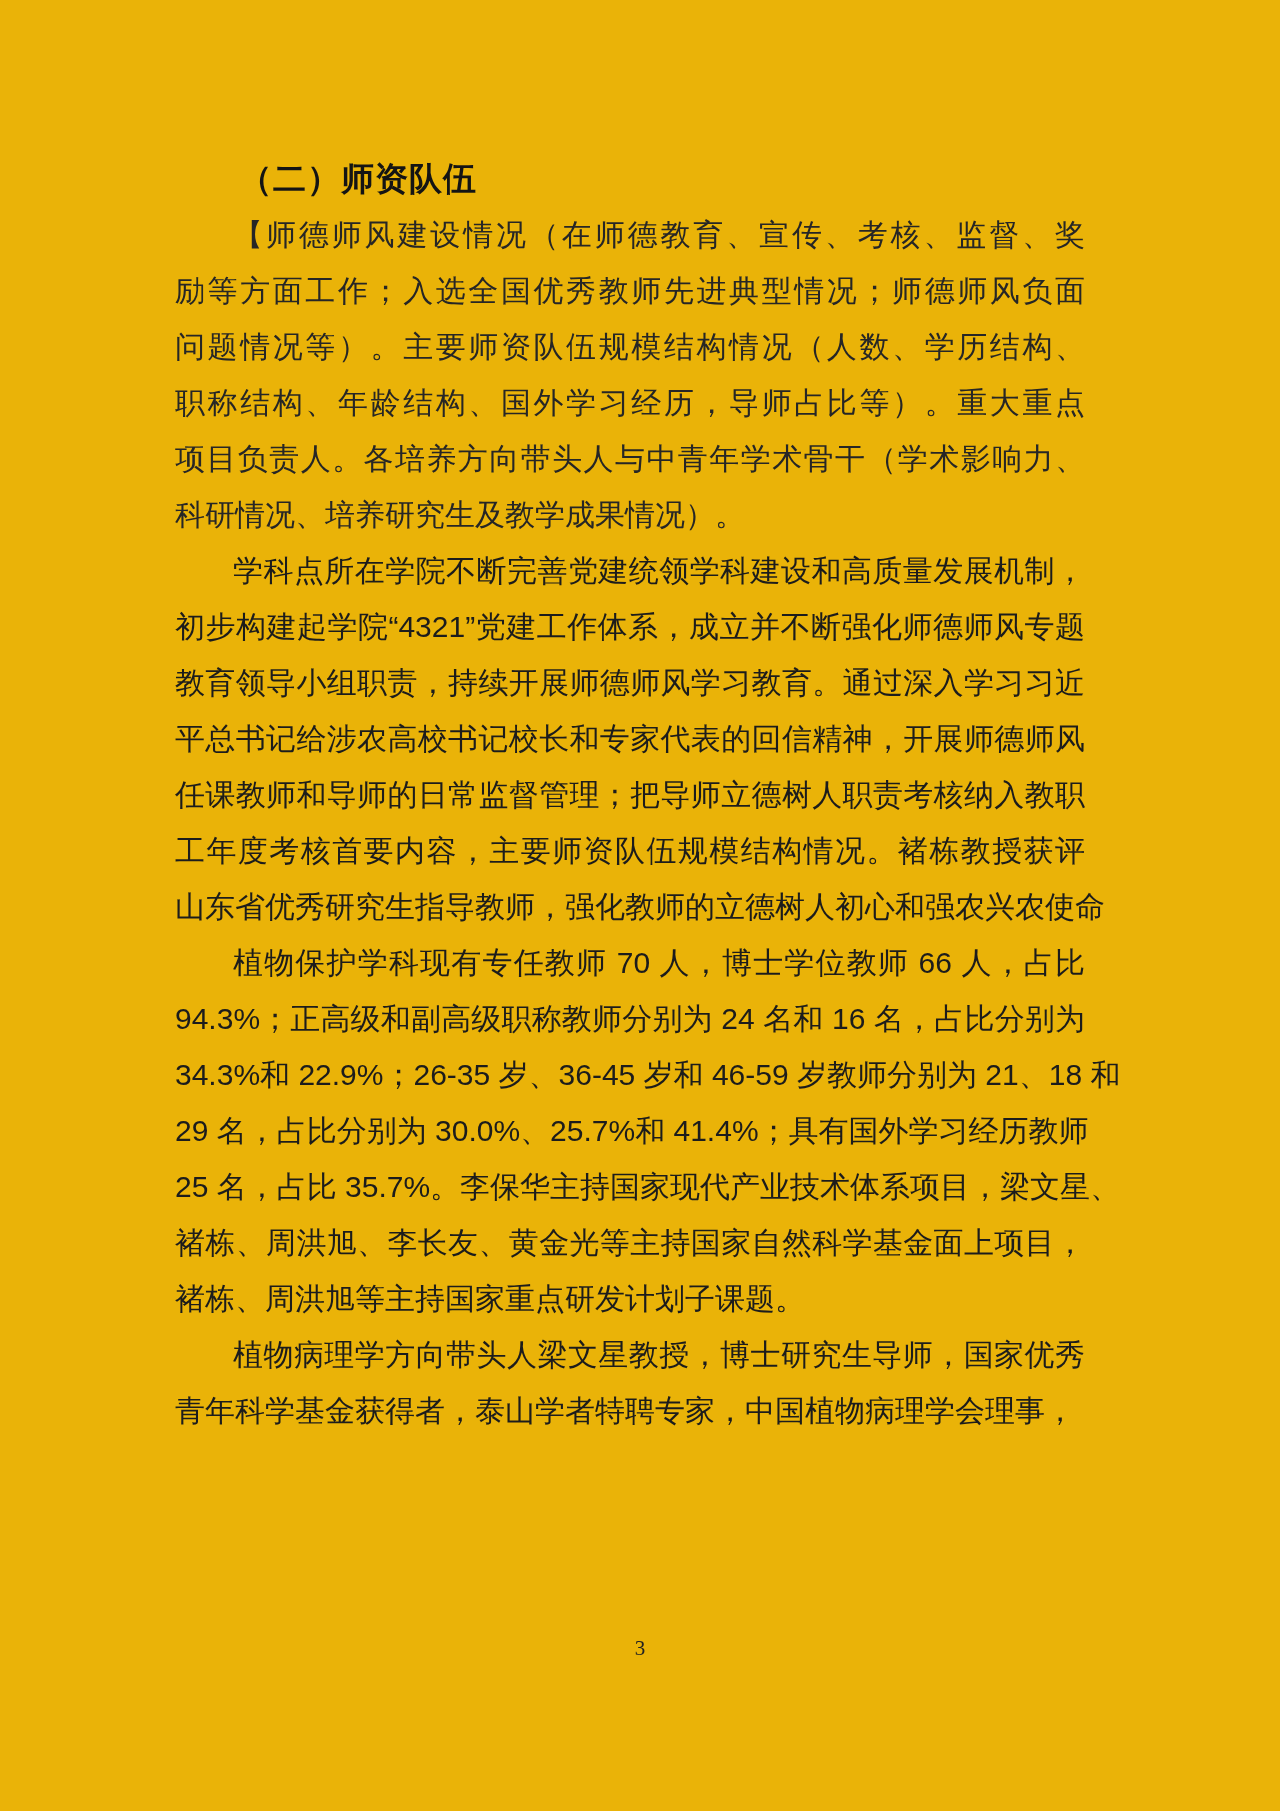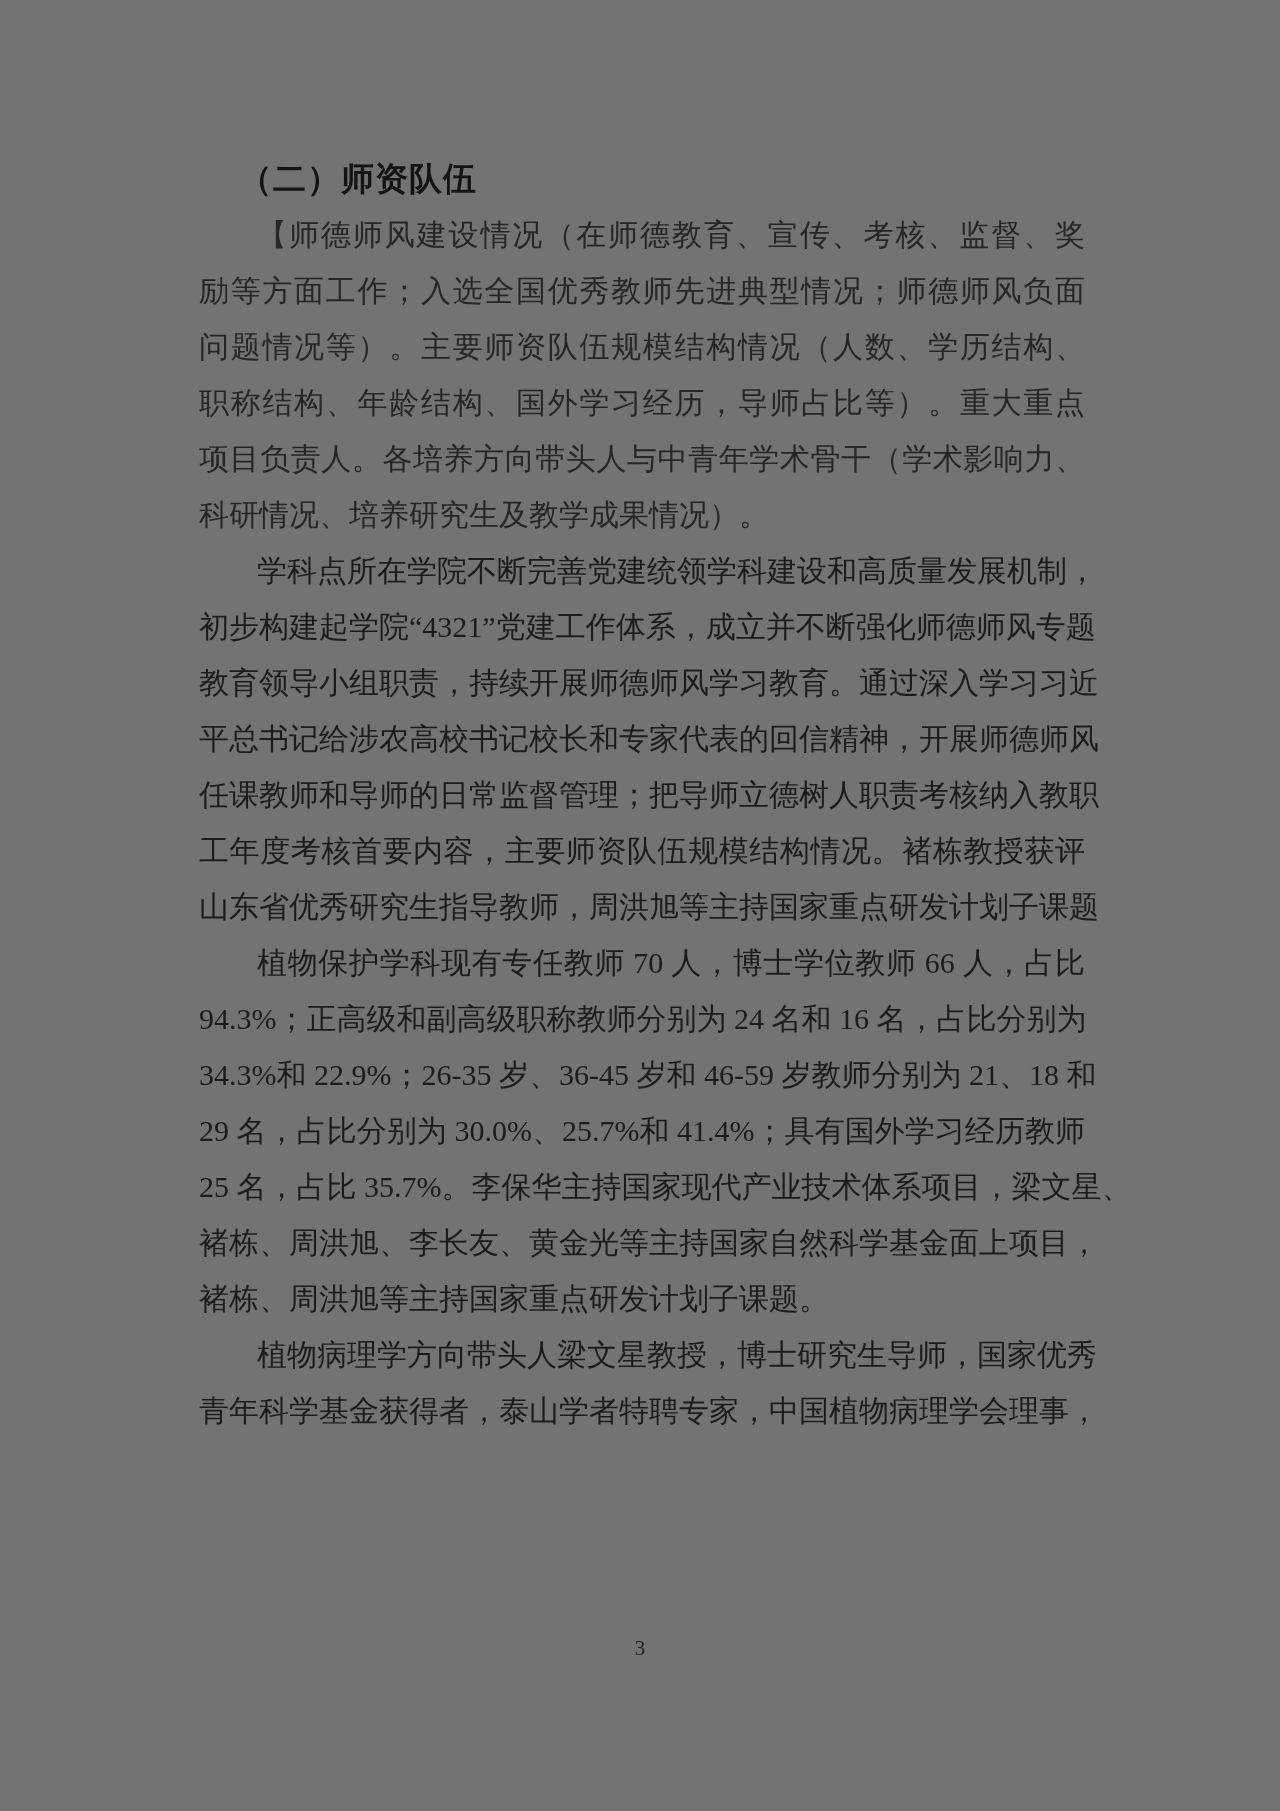--- a/index.html
+++ b/index.html
@@ -11,21 +11,21 @@
     width: 1280px;
     height: 1811px;
     position: relative;
     font-family: "Liberation Serif", serif;
     color: #1e1e1e;
     overflow: hidden;
   }
   .page {
     position: absolute;
     inset: 0;
-    background: #737373;
+    background: #eab308;
   }
   .content {
     position: absolute;
     left: 175px;
     top: 150px;
     width: 910px;
   }
   .heading {
     margin: 0;
     padding: 0 0 0 64px;
@@ -38,22 +38,21 @@
     letter-spacing: 1px;
   }
   .line {
     height: 56px;
     line-height: 56px;
     font-size: 30px;
     color: #212121;
     text-align: justify;
     text-align-last: justify;
     white-space: nowrap;
-    font-family: Liberation Serif, serif;
-    margin-left: 24px;
+    font-family: Liberation Sans, sans-serif;
   }
   .line.first {
     text-indent: 58px;
   }
   .line.last {
     text-align-last: left;
   }
   
   .line.kai {
     color: #262626;
@@ -85,21 +84,21 @@
         <div class="line kai">问题情况等）。主要师资队伍规模结构情况（人数、学历结构、</div>
         <div class="line kai">职称结构、年龄结构、国外学习经历，导师占比等）。重大重点</div>
         <div class="line kai">项目负责人。各培养方向带头人与中青年学术骨干（学术影响力、</div>
         <div class="line kai last">科研情况、培养研究生及教学成果情况）。</div>
         <div class="line song first">学科点所在学院不断完善党建统领学科建设和高质量发展机制，</div>
         <div class="line song">初步构建起学院“4321”党建工作体系，成立并不断强化师德师风专题</div>
         <div class="line song">教育领导小组职责，持续开展师德师风学习教育。通过深入学习习近</div>
         <div class="line song">平总书记给涉农高校书记校长和专家代表的回信精神，开展师德师风</div>
         <div class="line song">任课教师和导师的日常监督管理；把导师立德树人职责考核纳入教职</div>
         <div class="line song">工年度考核首要内容，主要师资队伍规模结构情况。褚栋教授获评</div>
-        <div class="line song">山东省优秀研究生指导教师，周洪旭等主持国家重点研发计划子课题</div>
+        <div class="line song">山东省优秀研究生指导教师，强化教师的立德树人初心和强农兴农使命</div>
         <div class="line song first">植物保护学科现有专任教师 70 人，博士学位教师 66 人，占比</div>
         <div class="line song">94.3%；正高级和副高级职称教师分别为 24 名和 16 名，占比分别为</div>
         <div class="line song">34.3%和 22.9%；26-35 岁、36-45 岁和 46-59 岁教师分别为 21、18 和</div>
         <div class="line song">29 名，占比分别为 30.0%、25.7%和 41.4%；具有国外学习经历教师</div>
         <div class="line song">25 名，占比 35.7%。李保华主持国家现代产业技术体系项目，梁文星、</div>
         <div class="line song">褚栋、周洪旭、李长友、黄金光等主持国家自然科学基金面上项目，</div>
         <div class="line song last">褚栋、周洪旭等主持国家重点研发计划子课题。</div>
         <div class="line song first">植物病理学方向带头人梁文星教授，博士研究生导师，国家优秀</div>
         <div class="line song last">青年科学基金获得者，泰山学者特聘专家，中国植物病理学会理事，</div>
       </div>

